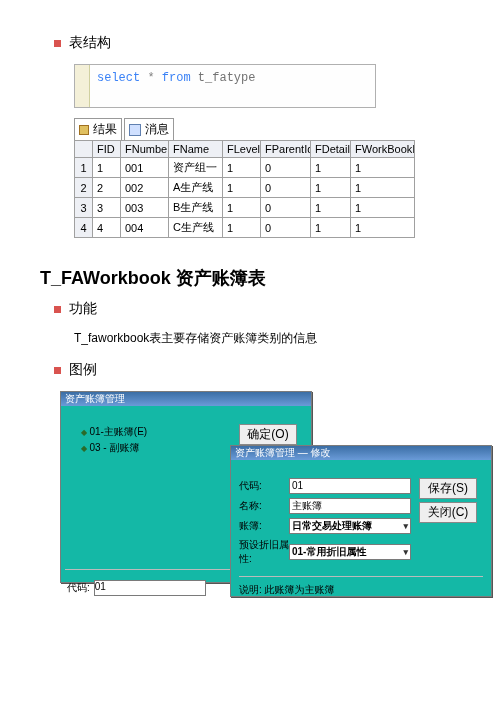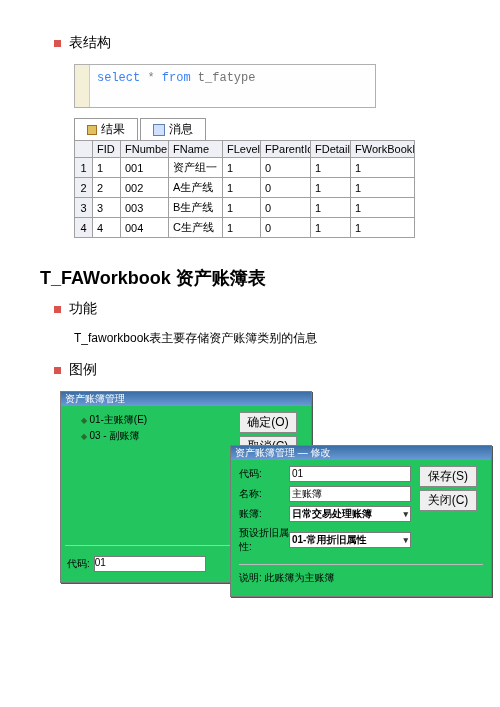--- a/index.html
+++ b/index.html
@@ -68,21 +68,21 @@
   .tabbar {
     display: flex;
     align-items: flex-end;
     border-bottom: 0;
   }
   .tab {
     display: flex;
     align-items: center;
     border: 1px solid #999;
     border-bottom: none;
-    padding: 2px 12px;
+    padding: 2px 4px;
     font-size: 12px;
     background: #fff;
     margin-right: 2px;
   }
   .tab .ticon {
     width: 10px; height: 10px; margin-right: 4px;
     display: inline-block;
   }
   .ticon-grid {
     background: linear-gradient(#e0c060,#e0c060);
@@ -122,34 +122,34 @@
 
   
   .legend-area {
     position: relative;
     margin: 8px 0 0 20px;
     height: 220px;
     font-size: 10px;
   }
   .win {
     position: absolute;
-    background: #22c55e;
+    background: #14b8a6;
     border: 1px solid #7b7b7b;
     box-shadow: 1px 1px 0 #555;
   }
   .win .titlebar {
     background: linear-gradient(#3b6ea5,#6a9bd8);
     color: #fff;
     padding: 1px 4px;
     font-size: 10px;
     height: 12px;
     line-height: 12px;
   }
   .win .body {
-    padding: 6px 8px;
+    padding: 18px 8px;
   }
   .tree-item {
     padding: 1px 0 1px 12px;
     font-size: 10px;
     color: #000;
   }
   .tree-item::before {
     content: "◆ ";
     color: #2a6b2a;
     font-size: 8px;

